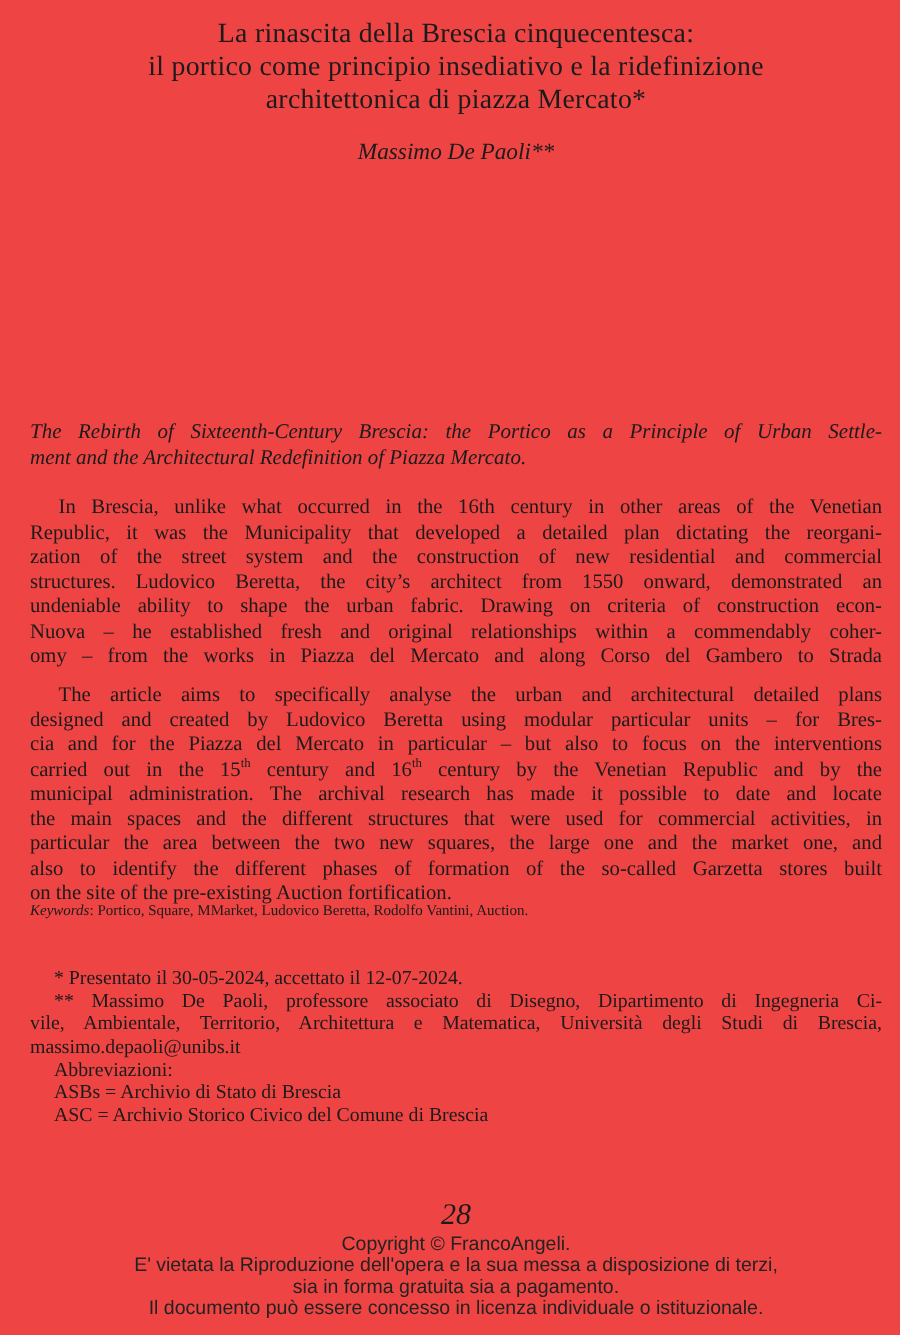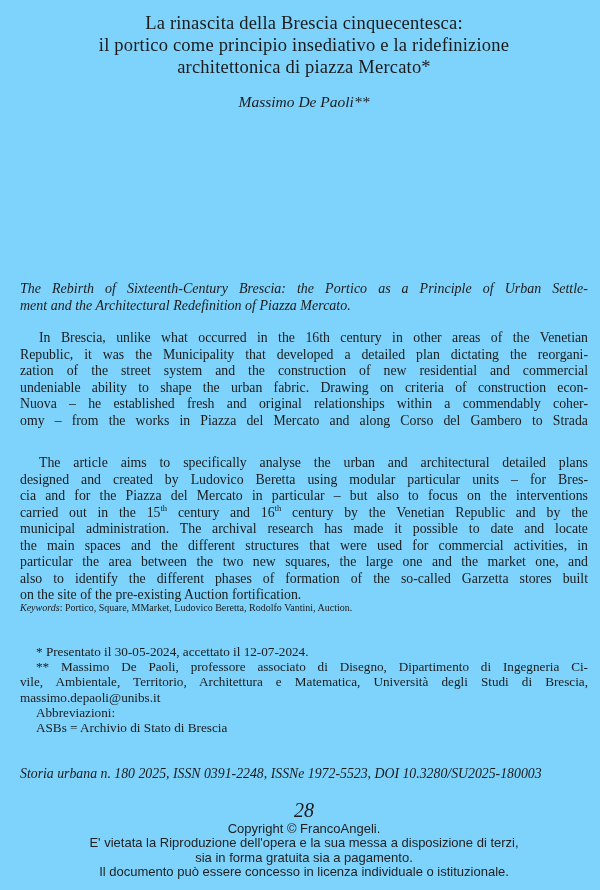--- a/index.html
+++ b/index.html
@@ -1,19 +1,19 @@
 <!DOCTYPE html>
 <html><head>
 <meta charset="utf-8">
 <style>
   html,body{margin:0;padding:0;background:#ffffff;}
   .page{
     position:relative;
     width:600px;height:890px;
-    background:#7dd3fc;
+    background:#ef4444;
     font-family:"Liberation Serif", serif;
     color:#1b1b1b;
     overflow:hidden;
   }
   .abs{position:absolute;left:20px;width:568px;}
   .centered{text-align:center;}
   .title{
     font-size:18.5px;line-height:22px;letter-spacing:0.2px;
   }
   .author{
@@ -60,20 +60,21 @@
 
   <div class="abs abstract-heading" style="top:280px;">
     <div class="jline">The Rebirth of Sixteenth-Century Brescia: the Portico as a Principle of Urban Settle-</div>
     <div class="lline">ment and the Architectural Redefinition of Piazza Mercato.</div>
   </div>
 
   <div class="abs bodytext" style="top:330px;">
     <div class="jline indent">In Brescia, unlike what occurred in the 16th century in other areas of the Venetian</div>
     <div class="jline">Republic, it was the Municipality that developed a detailed plan dictating the reorgani-</div>
     <div class="jline">zation of the street system and the construction of new residential and commercial</div>
+    <div class="jline">structures. Ludovico Beretta, the city’s architect from 1550 onward, demonstrated an</div>
     <div class="jline">undeniable ability to shape the urban fabric. Drawing on criteria of construction econ-</div>
     <div class="jline">Nuova – he established fresh and original relationships within a commendably coher-</div>
     <div class="jline">omy – from the works in Piazza del Mercato and along Corso del Gambero to Strada</div>
   </div>
 
   <div class="abs bodytext" style="top:455px;">
     <div class="jline indent">The article aims to specifically analyse the urban and architectural detailed plans</div>
     <div class="jline">designed and created by Ludovico Beretta using modular particular units – for Bres-</div>
     <div class="jline">cia and for the Piazza del Mercato in particular – but also to focus on the interventions</div>
     <div class="jline"><span>carried out in the 15</span><sup class="ord">th</sup><span> century and 16</span><sup class="ord">th</sup><span> century by the Venetian Republic and by the</span></div>
@@ -86,23 +87,23 @@
 
   <div class="abs keywords" style="top:602px;"><span class="kw-label">Keywords</span><span>: Portico, Square, MMarket, Ludovico Beretta, Rodolfo Vantini, Auction.</span></div>
 
   <div class="abs footnotes" style="top:644px;">
     <div class="fn-indent">* Presentato il 30-05-2024, accettato il 12-07-2024.</div>
     <div class="fn-indent jline">** Massimo De Paoli, professore associato di Disegno, Dipartimento di Ingegneria Ci-</div>
     <div class="jline">vile, Ambientale, Territorio, Architettura e Matematica, Università degli Studi di Brescia,</div>
     <div>massimo.depaoli@unibs.it</div>
     <div class="fn-indent">Abbreviazioni:</div>
     <div class="fn-indent">ASBs = Archivio di Stato di Brescia</div>
+    <div class="fn-indent">ASC = Archivio Storico Civico del Comune di Brescia</div>
   </div>
 
-  <div class="abs journal" style="top:766px;">Storia urbana n. 180 2025, ISSN 0391-2248, ISSNe 1972-5523, DOI 10.3280/SU2025-180003</div>
 
   <div class="abs centered pageno" style="top:799px;">28</div>
 
   <div class="abs centered copyright" style="top:822px;">
     <div>Copyright © FrancoAngeli.</div>
     <div>E' vietata la Riproduzione dell'opera e la sua messa a disposizione di terzi,</div>
     <div>sia in forma gratuita sia a pagamento.</div>
     <div>Il documento può essere concesso in licenza individuale o istituzionale.</div>
   </div>
 

